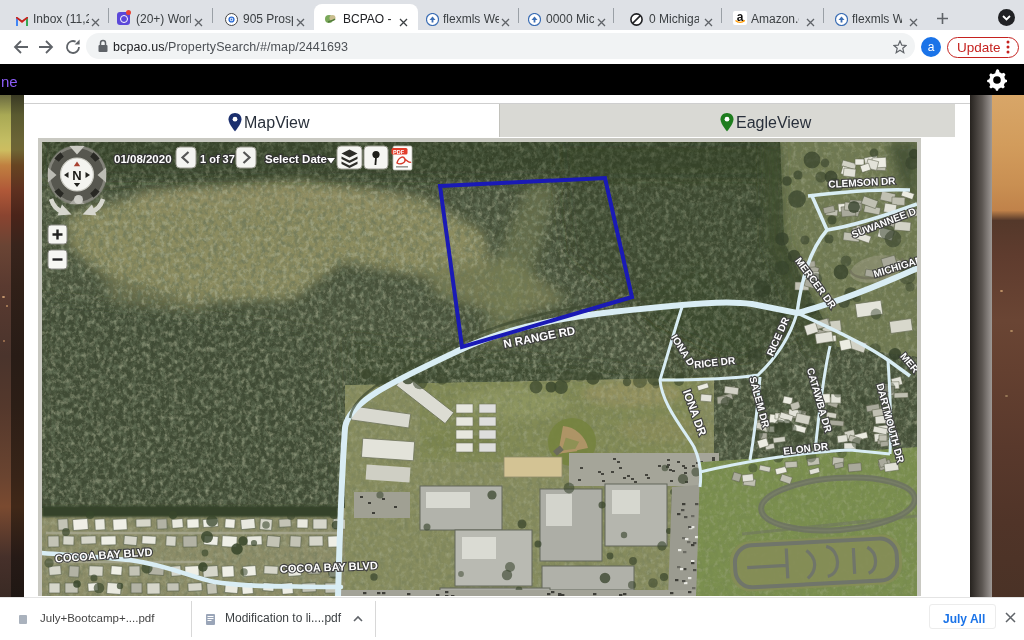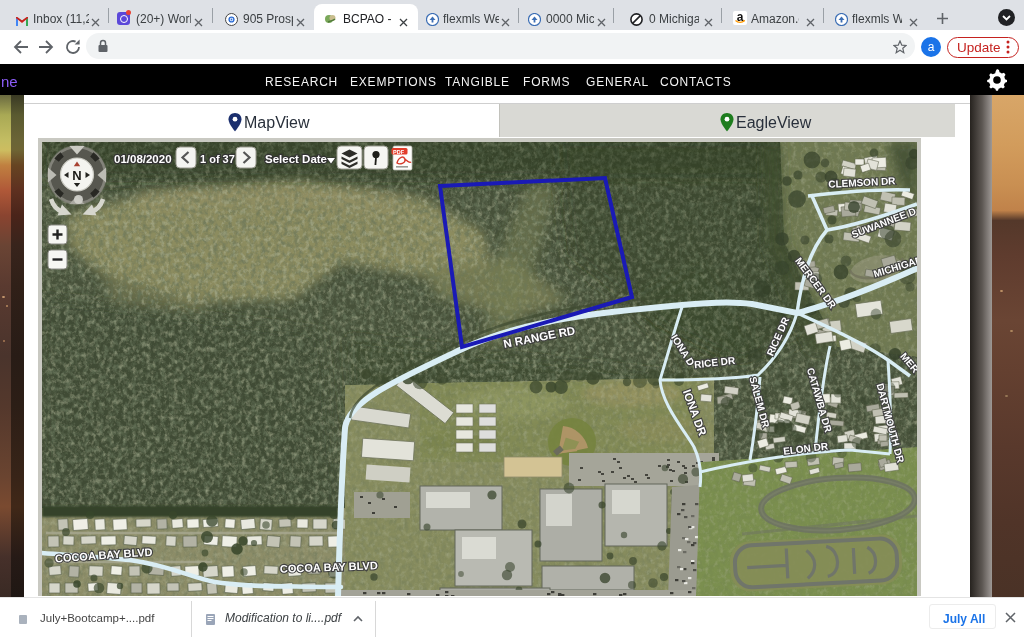--- a/index.html
+++ b/index.html
@@ -135,20 +135,21 @@
         <path d="M15.6 1.5 L15.6 6.5 L10.6 6.5 Z" fill="#5f6368"></path>
       </svg></div>
 
 <div class="abs" style="left:86px;top:33px;width:829px;height:26px;background:#f1f3f4;border-radius:13px;"></div>
 
 <div class="abs" style="left:97px;top:39px;width:12px;height:14px;"><svg width="12" height="14" viewBox="0 0 12 14">
         <rect x="1.5" y="6" width="9" height="7" rx="1" fill="#5f6368"></rect>
         <path d="M3.5 6 V4 a2.5 2.5 0 0 1 5 0 V6" stroke="#5f6368" stroke-width="1.5" fill="none"></path>
       </svg></div>
 
+<div class="abs" style="left:113px;top:40px;font-size:12.5px;color:#202124;letter-spacing:.1px;">bcpao.us<span style="color:#4d5156;">/PropertySearch/#/map/2441693</span></div>
 
 <div class="abs" style="left:893px;top:40px;width:14px;height:14px;"><svg width="14" height="14" viewBox="0 0 14 14">
         <path d="M7 1 L8.8 5.2 13 5.5 9.8 8.3 10.8 12.7 7 10.3 3.2 12.7 4.2 8.3 1 5.5 5.2 5.2 Z" fill="none" stroke="#5f6368" stroke-width="1.2"></path>
       </svg></div>
 
 <div class="abs" style="left:921px;top:37px;width:20px;height:20px;background:#1a73e8;border-radius:50%;color:#fff;font-size:12px;text-align:center;line-height:20px;">a</div>
 
 <div class="abs" style="left:947px;top:37px;width:72px;height:21px;border:1.5px solid #c5221f;border-radius:12px;"></div>
 <div class="abs" style="left:957px;top:40px;font-size:13.5px;color:#c5221f;">Update</div>
 <div class="abs" style="left:1006px;top:40px;width:4px;height:14px;"><svg width="4" height="14">
@@ -172,28 +173,20 @@
 <div class="abs" style="left:1000px;top:290px;width:3px;height:2px;background:#c09468;border-radius:50%;"></div>
 <div class="abs" style="left:1010px;top:330px;width:3px;height:2px;background:#b08a60;border-radius:50%;"></div>
 <div class="abs" style="left:1005px;top:395px;width:3px;height:2px;background:#9a7a58;border-radius:50%;"></div>
 
 <div class="abs" style="left:24px;top:95px;width:946px;height:502px;background:#ffffff;"></div>
 
 <div class="abs" style="left:0;top:64px;width:1024px;height:31px;background:#000;"></div>
 
 <div class="abs" style="left:1px;top:73px;color:#8b5cf6;font-size:15px;">ne</div>
 
-<div class="abs" style="left:0;top:75px;width:1024px;height:20px;color:#f3f3f3;font-size:12px;letter-spacing:0.8px;">
-  <span class="abs" style="left:265px;">RESEARCH</span>
-  <span class="abs" style="left:350px;">EXEMPTIONS</span>
-  <span class="abs" style="left:445px;">TANGIBLE</span>
-  <span class="abs" style="left:523px;">FORMS</span>
-  <span class="abs" style="left:586px;">GENERAL</span>
-  <span class="abs" style="left:660px;">CONTACTS</span>
-</div>
 
 <div class="abs" style="left:986px;top:69px;width:22px;height:22px;"><svg width="22" height="22" viewBox="0 0 22 22">
         <path fill="#fff" d="M11 0 L13 1 13.5 3.2 A8 8 0 0 1 15.8 4.5 L18 3.8 19.5 5.8 18.3 7.8 A8 8 0 0 1 19 10.2 L21 11 21 13 18.9 13.7 A8 8 0 0 1 17.8 16 L18.8 18 17 19.6 15 18.6 A8 8 0 0 1 12.6 19.7 L12 21.8 10 21.8 9.3 19.7 A8 8 0 0 1 6.9 18.6 L4.9 19.5 3.3 17.9 4.3 15.9 A8 8 0 0 1 3.2 13.6 L1.2 13 1.2 11 3.2 10.3 A8 8 0 0 1 4.2 7.9 L3.2 5.9 4.8 4.3 6.8 5.3 A8 8 0 0 1 9.2 4.2 L9.8 2.1 Z M11 7.2 A3.8 3.8 0 1 0 11 14.8 A3.8 3.8 0 1 0 11 7.2 Z"></path>
       </svg></div>
 
 <div class="abs" style="left:24px;top:103px;width:946px;height:34px;border-top:1px solid #cfcfcf;background:#fff;"></div>
 
 <div class="abs" style="left:499px;top:104px;width:456px;height:33px;background:#d9d9d4;border-left:1px solid #c2c2bc;"></div>
 
 <div class="abs" style="left:228px;top:113px;height:20px;font-size:16px;color:#29303b;">
@@ -954,21 +947,21 @@
 
 <div class="abs" style="left:205px;top:612px;width:11px;height:12px;">
   <svg width="11" height="12" viewBox="0 0 11 12">
         <rect x="1" y="0" width="9" height="11" rx="1" fill="#9aa5b8"></rect>
         <rect x="2.5" y="2" width="6" height="1" fill="#fff"></rect>
         <rect x="2.5" y="4" width="6" height="1" fill="#fff"></rect>
         <rect x="2.5" y="6" width="4" height="1" fill="#fff"></rect>
       </svg>
 </div>
 
-<div class="abs" style="left:225px;top:611px;font-size:12px;color:#3c4043;letter-spacing:0;font-style:italic;">Modification to li....pdf</div>
+<div class="abs" style="left:225px;top:611px;font-size:12px;color:#3c4043;letter-spacing:0;">Modification to li....pdf</div>
 
 <div class="abs" style="left:352px;top:611px;width:12px;height:12px;"><svg width="12" height="12" viewBox="0 0 12 12">
         <path d="M2 8 L6 4 L10 8" stroke="#5f6368" stroke-width="1.6" fill="none"></path>
       </svg></div>
 
 <div class="abs" style="left:929px;top:604px;width:67px;height:25px;border:1px solid #ececec;border-radius:3px;"></div>
 <div class="abs" style="left:943px;top:612px;font-size:12px;color:#1a73e8;font-weight:bold;">July All</div>
 
 <div class="abs" style="left:1004px;top:610px;width:13px;height:13px;"><svg width="13" height="13" viewBox="0 0 13 13">
         <path d="M2 2 L11 11 M11 2 L2 11" stroke="#5f6368" stroke-width="1.5"></path>

